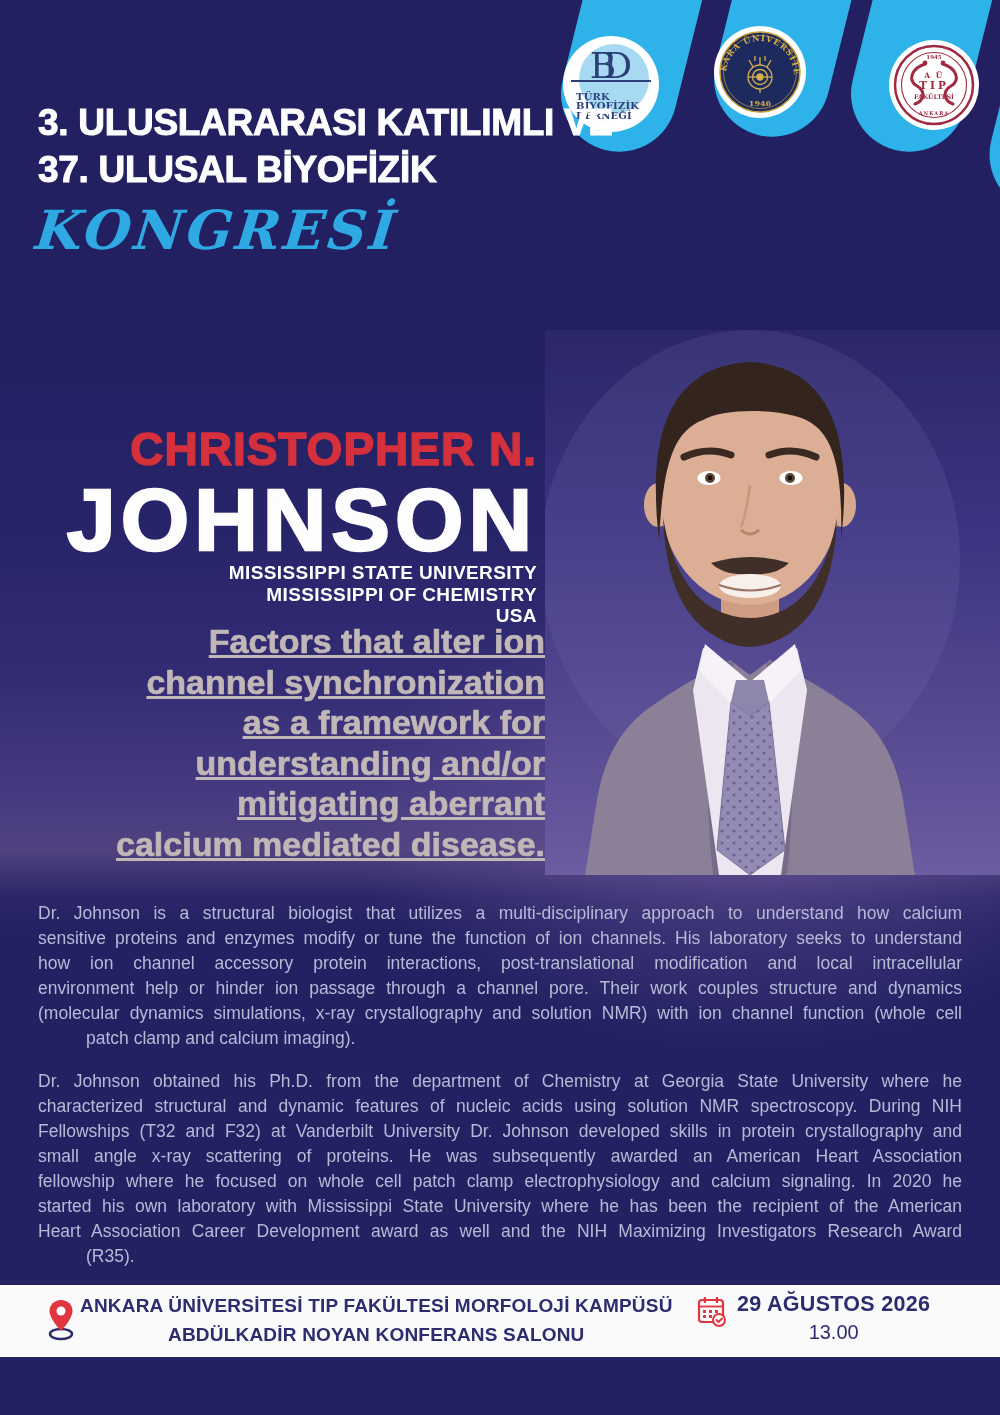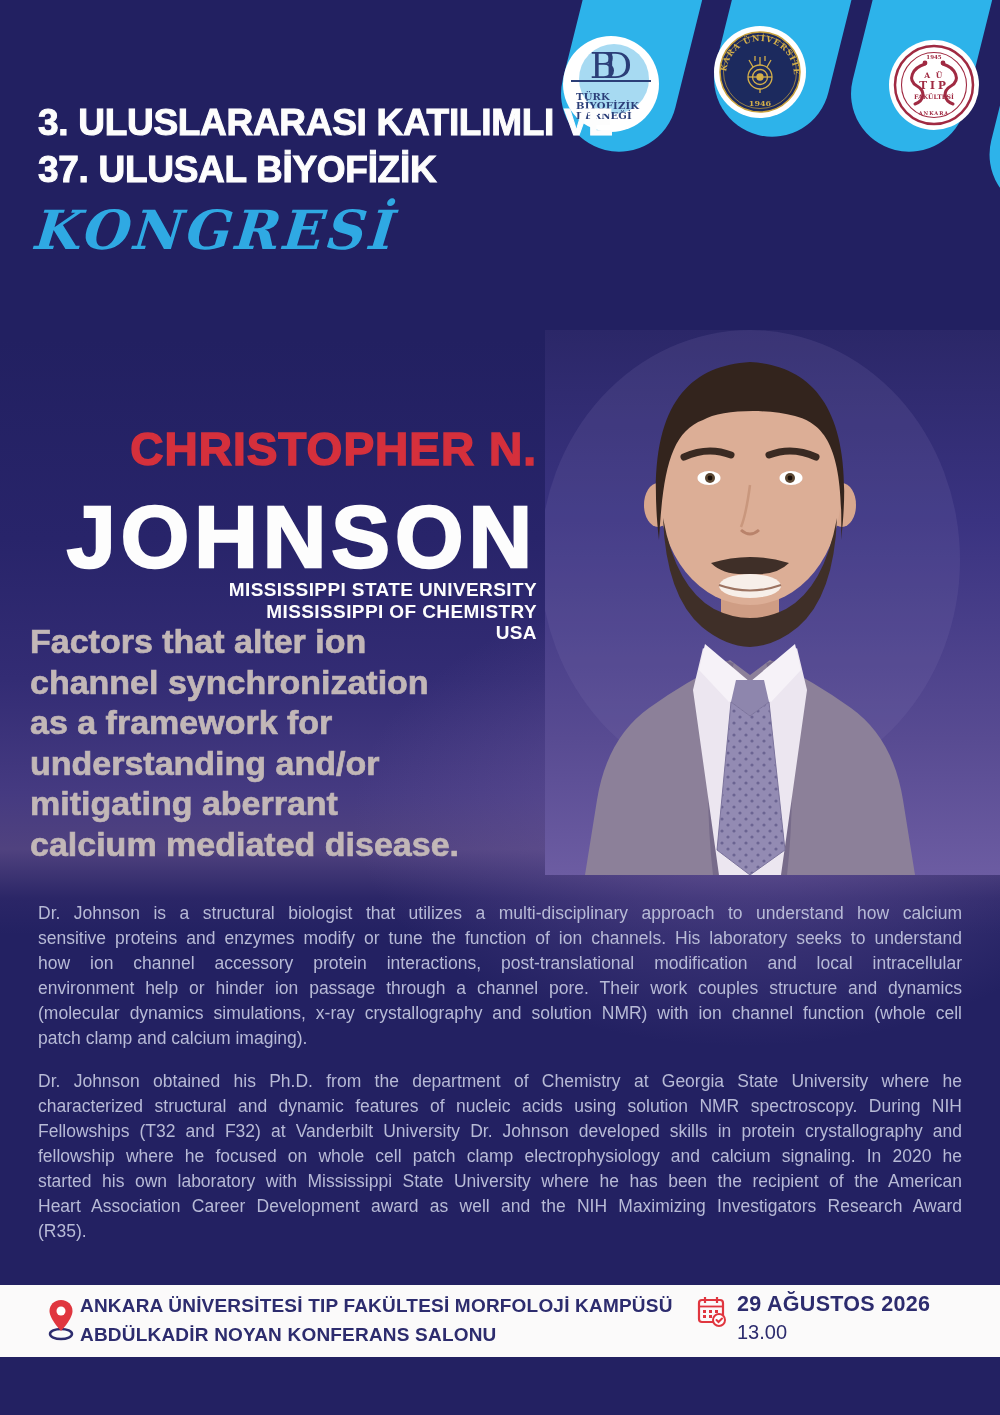--- a/index.html
+++ b/index.html
@@ -24,36 +24,36 @@
   .bd-mono{position:absolute;left:0;right:0;top:12px;text-align:center;font-family:"DejaVu Serif",serif;color:#2b3e78;font-size:36px;line-height:36px;}
   .bd-mono .d{margin-left:-13px;}
   .bd-line{position:absolute;left:8px;right:8px;top:44px;height:1.5px;background:#2b3e78;}
   .bd-label{position:absolute;left:13px;bottom:12px;width:62px;font-family:"DejaVu Serif",serif;font-weight:bold;font-size:10px;line-height:9.5px;color:#2b3e78;letter-spacing:.2px;}
   
   .header-title{position:absolute;left:38px;top:99px;color:#fdfdfd;font-weight:700;font-size:37px;line-height:47px;letter-spacing:-.3px;-webkit-text-stroke:1px #fdfdfd;}
   .script-title{position:absolute;left:36px;top:198px;color:#2fa9e3;font-family:"DejaVu Serif",serif;font-style:italic;font-weight:bold;font-size:54px;letter-spacing:3px;transform:skewX(-6deg);}
   
   .name-block{position:absolute;left:35px;top:386px;width:502px;text-align:right;}
   .first-name{color:#d5303c;font-weight:700;font-size:46px;line-height:46px;letter-spacing:1px;margin-top:40px;-webkit-text-stroke:1.5px #d5303c;}
-  .last-name{margin-top:23px;color:#fdfdfd;font-weight:700;font-size:88px;line-height:84px;letter-spacing:5px;-webkit-text-stroke:2.5px #fdfdfd;}
+  .last-name{margin-top:6px;color:#fdfdfd;font-weight:700;font-size:88px;line-height:84px;letter-spacing:5px;-webkit-text-stroke:2.5px #fdfdfd;}
   .affiliation{margin-top:0;color:#fdfdfd;font-weight:700;font-size:19px;line-height:21.5px;letter-spacing:.4px;}
   
-  .talk-title{position:absolute;left:30px;top:621px;width:515px;text-align:left;color:#c2b7b7;font-weight:700;font-size:34px;line-height:40.5px;-webkit-text-stroke:.7px #c2b7b7;}
+  .talk-title{position:absolute;left:30px;top:621px;width:515px;text-align:right;color:#c2b7b7;font-weight:700;font-size:34px;line-height:40.5px;text-decoration:underline;-webkit-text-stroke:.7px #c2b7b7;}
   
   .photo{position:absolute;left:545px;top:330px;width:455px;height:545px;}
   .photo svg{display:block;}
   
   .bio{position:absolute;left:38px;top:901px;width:924px;color:#b7bad6;font-size:17.5px;line-height:25px;}
   .bio-line{text-align:justify;text-align-last:justify;}
-  .bio-line.last{text-align-last:left;}
+  .bio-line.last{text-align-last:left;margin-left:48px;}
   
   .website{position:absolute;left:0;right:0;top:1299px;text-align:right;color:#c3242d;font-weight:700;font-size:26px;letter-spacing:.3px;
     text-shadow:-1.5px -1.5px 0 #3c1030,1.5px -1.5px 0 #3c1030,-1.5px 1.5px 0 #3c1030,2px 2px 0 #3c1030;}
   
-  .footer{position:absolute;left:0;top:1285px;width:1000px;height:72px;background:#fbfafa;}
+  .footer{position:absolute;left:0;top:1285px;width:1000px;height:72px;background:#fbfafa;text-align:center;}
   .pin{position:absolute;left:48px;top:13px;}
   .venue{position:absolute;left:80px;top:6px;color:#2d2c6e;font-weight:700;font-size:19px;line-height:29px;letter-spacing:.2px;}
   .cal{position:absolute;left:697px;top:10px;}
   .datetime{position:absolute;left:737px;top:5px;color:#2d2c6e;}
   .date-line{font-weight:700;font-size:21.5px;line-height:29px;letter-spacing:.3px;}
   .time-line{font-weight:400;font-size:20px;line-height:27px;}
 </style>
 </head>
 <body>
 
@@ -205,20 +205,21 @@
       <div class="bio-line">how ion channel accessory protein interactions, post-translational modification and local intracellular</div>
       <div class="bio-line">environment help or hinder ion passage through a channel pore. Their work couples structure and dynamics</div>
       <div class="bio-line">(molecular dynamics simulations, x-ray crystallography and solution NMR) with ion channel function (whole cell</div>
       <div class="bio-line last">patch clamp and calcium imaging).</div>
     <p></p>
     <p style="margin:0">
       </p>
       <div class="bio-line">Dr. Johnson obtained his Ph.D. from the department of Chemistry at Georgia State University where he</div>
       <div class="bio-line">characterized structural and dynamic features of nucleic acids using solution NMR spectroscopy. During NIH</div>
       <div class="bio-line">Fellowships (T32 and F32) at Vanderbilt University Dr. Johnson developed skills in protein crystallography and</div>
+      <div class="bio-line">small angle x-ray scattering of proteins. He was subsequently awarded an American Heart Association</div>
       <div class="bio-line">fellowship where he focused on whole cell patch clamp electrophysiology and calcium signaling. In 2020 he</div>
       <div class="bio-line">started his own laboratory with Mississippi State University where he has been the recipient of the American</div>
       <div class="bio-line">Heart Association Career Development award as well and the NIH Maximizing Investigators Research Award</div>
       <div class="bio-line last">(R35).</div>
     <p></p>
   </div>
 
   <div class="website">biyofizik2026.ankara.edu.tr</div>
 
   <div class="footer">

